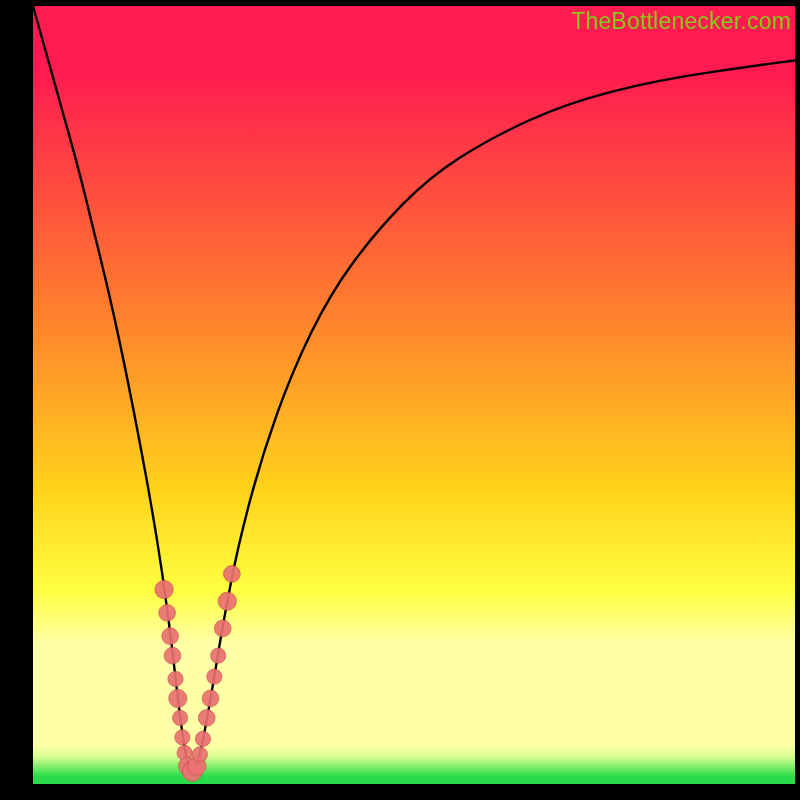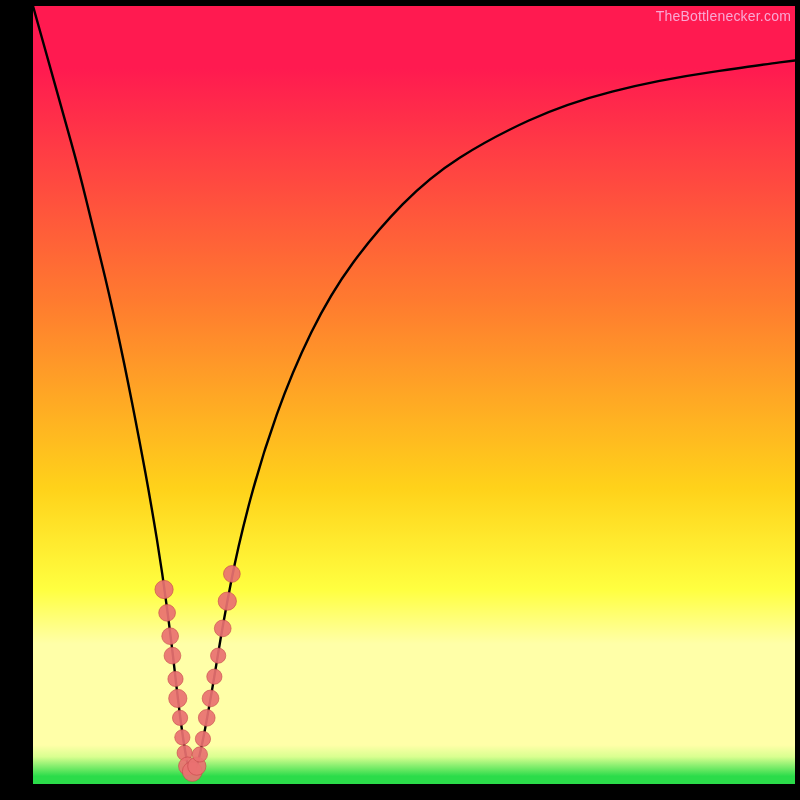--- a/index.html
+++ b/index.html
@@ -25,22 +25,22 @@
   }
   .gradient {
     position: absolute;
     left: 0;
     top: 0;
     right: 0;
     bottom: 0;
   }
   .watermark {
     position: absolute;
-    color: #f9a8d4;
-    font-size: 14px;
+    color: #84cc16;
+    font-size: 23px;
     letter-spacing: 0.2px;
     font-weight: 400;
     user-select: none;
     text-align: right;
   }
   svg.curve {
     position: absolute;
     left: 0;
     top: 0;
   }

